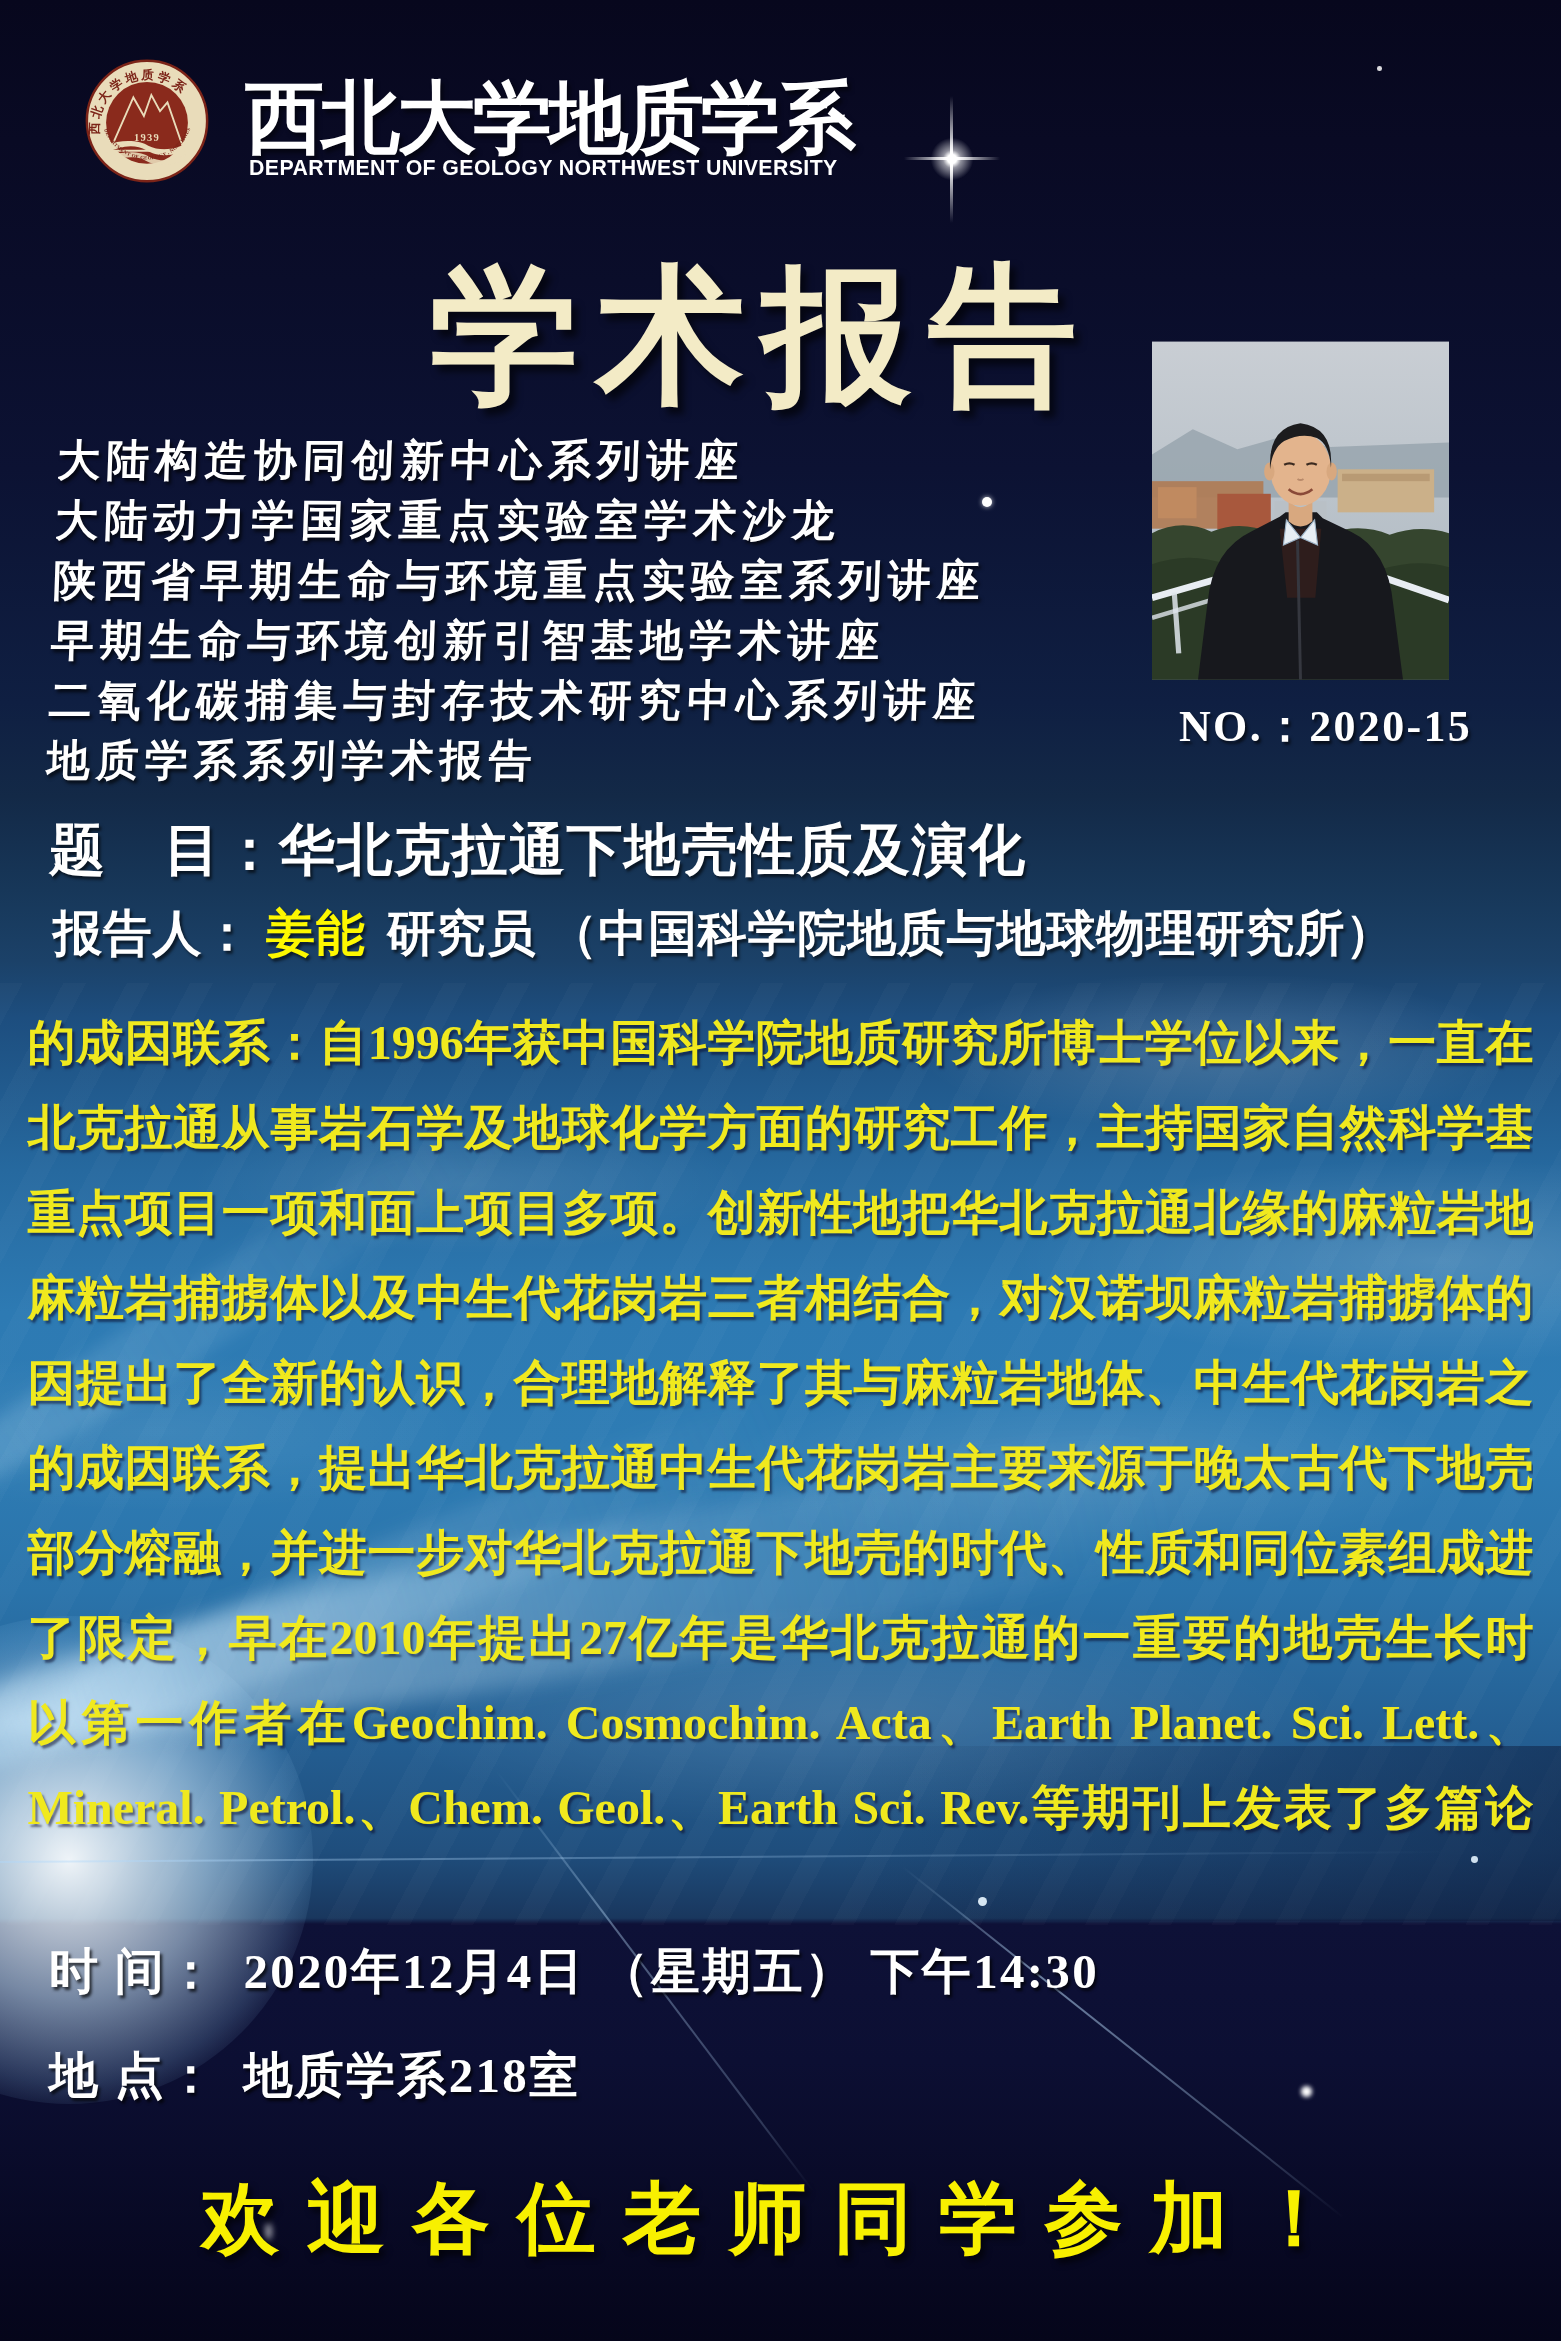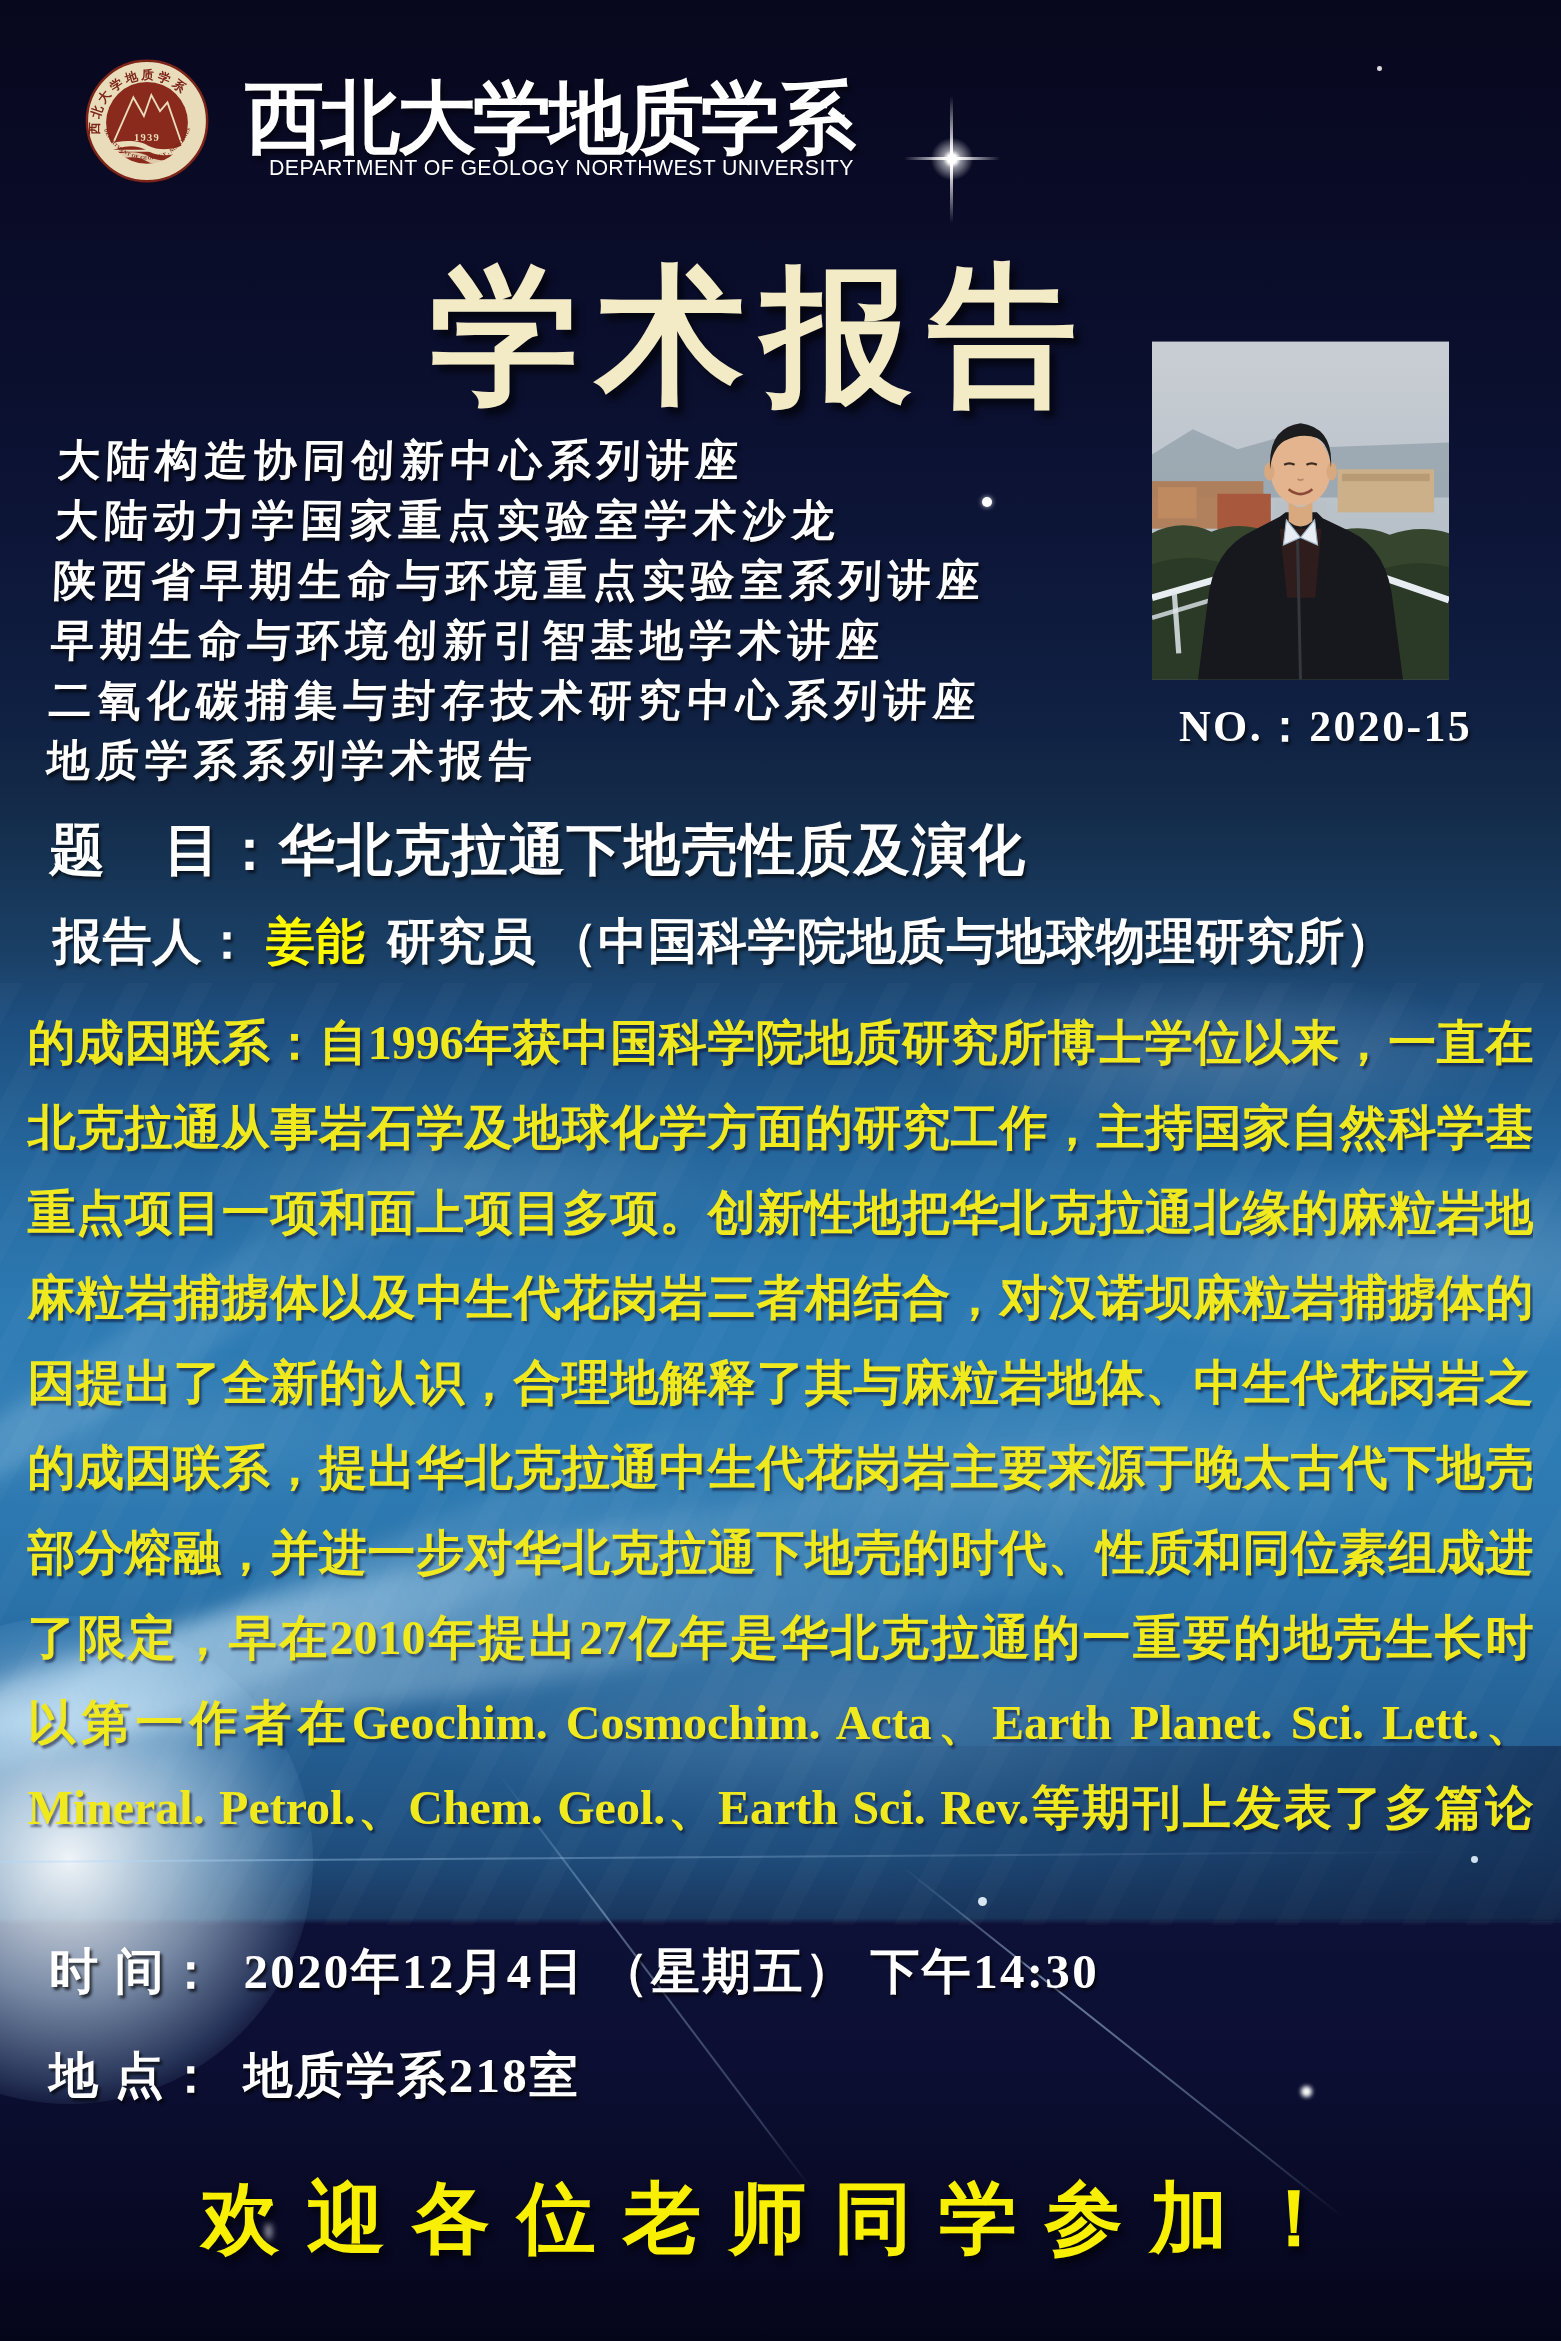--- a/index.html
+++ b/index.html
@@ -54,22 +54,22 @@
     background:radial-gradient(circle at 50% 50%, #fff 0 4.6px, rgba(255,255,255,.55) 9.1px, transparent 21.3px);}
   .star-big::before{content:"";position:absolute;left:40px;top:-21.3px;width:3px;height:127px;
     background:linear-gradient(180deg, transparent, #fff 45%, #fff 55%, transparent);}
   .star-big::after{content:"";position:absolute;left:-6.1px;top:40px;width:96px;height:3px;
     background:linear-gradient(90deg, transparent, #fff 45%, #fff 55%, transparent);}
 
   
   .seal{left:85px;top:59px;width:124px;height:124px;}
   .dept-zh{left:245px;top:66px;width:579px;color:#fff;font-weight:bold;font-size:79px;
     letter-spacing:-3px;white-space:nowrap;text-shadow:3px 3.8px 4.6px rgba(0,0,0,.5);}
-  .dept-en{left:249px;top:156px;color:#fff;font-weight:normal;font-size:21.3px;letter-spacing:0.4px;
-    font-family:"Liberation Sans","DejaVu Sans",sans-serif;white-space:nowrap;margin-left:20px;}
+  .dept-en{left:249px;top:156px;color:#fff;font-weight:bold;font-size:21.3px;letter-spacing:0.4px;
+    font-family:"Liberation Sans","DejaVu Sans",sans-serif;white-space:nowrap;}
 
   
   .banner{left:762px;top:238px;transform:translateX(-50%);color:#f3ebc6;font-weight:bold;
     font-size:149px;letter-spacing:17px;white-space:nowrap;
     text-shadow:6.1px 6.9px 7.6px rgba(0,0,0,.6);}
 
   
   .series{left:52px;top:431px;transform:skewX(-2deg);}
   .series-line{height:60px;line-height:60px;font-size:43px;font-weight:bold;color:#fff;
     letter-spacing:6.1px;white-space:nowrap;text-shadow:2.3px 3px 3.8px rgba(0,0,0,.75);}
@@ -78,21 +78,21 @@
   .photo{left:1152px;top:338px;width:297px;height:345px;}
   .report-no{left:1152px;top:697px;width:320px;text-align:right;color:#fff;font-weight:bold;
     font-size:44px;letter-spacing:2.3px;white-space:nowrap;text-shadow:2.3px 3px 3px rgba(0,0,0,.6);}
 
   
   .topic{left:49px;top:813px;font-size:56px;font-weight:bold;color:#fff;letter-spacing:1.5px;
     font-family:"Liberation Sans","DejaVu Sans",sans-serif;white-space:nowrap;
     text-shadow:2.3px 3px 3px rgba(0,0,0,.6);}
   .speaker{left:53px;top:901px;font-size:49px;font-weight:bold;color:#fff;letter-spacing:0.8px;
     font-family:Liberation Mono, monospace;white-space:nowrap;
-    text-shadow:2.3px 3px 3px rgba(0,0,0,.6);margin-top:8px;}
+    text-shadow:2.3px 3px 3px rgba(0,0,0,.6);}
   .speaker .name{color:#fdf800;margin:0 21.3px 0 13.7px;}
   .speaker .stitle{margin-right:12.2px;}
 
   
   .bio{left:27.4px;top:1000px;width:1506px;}
   .bio-line{height:85px;line-height:85px;font-size:48px;font-weight:bold;color:#f0e91e;
     text-align:justify;text-align-last:justify;overflow:hidden;
     text-shadow:2.3px 3px 2.3px rgba(10,10,40,.55);}
 
   

